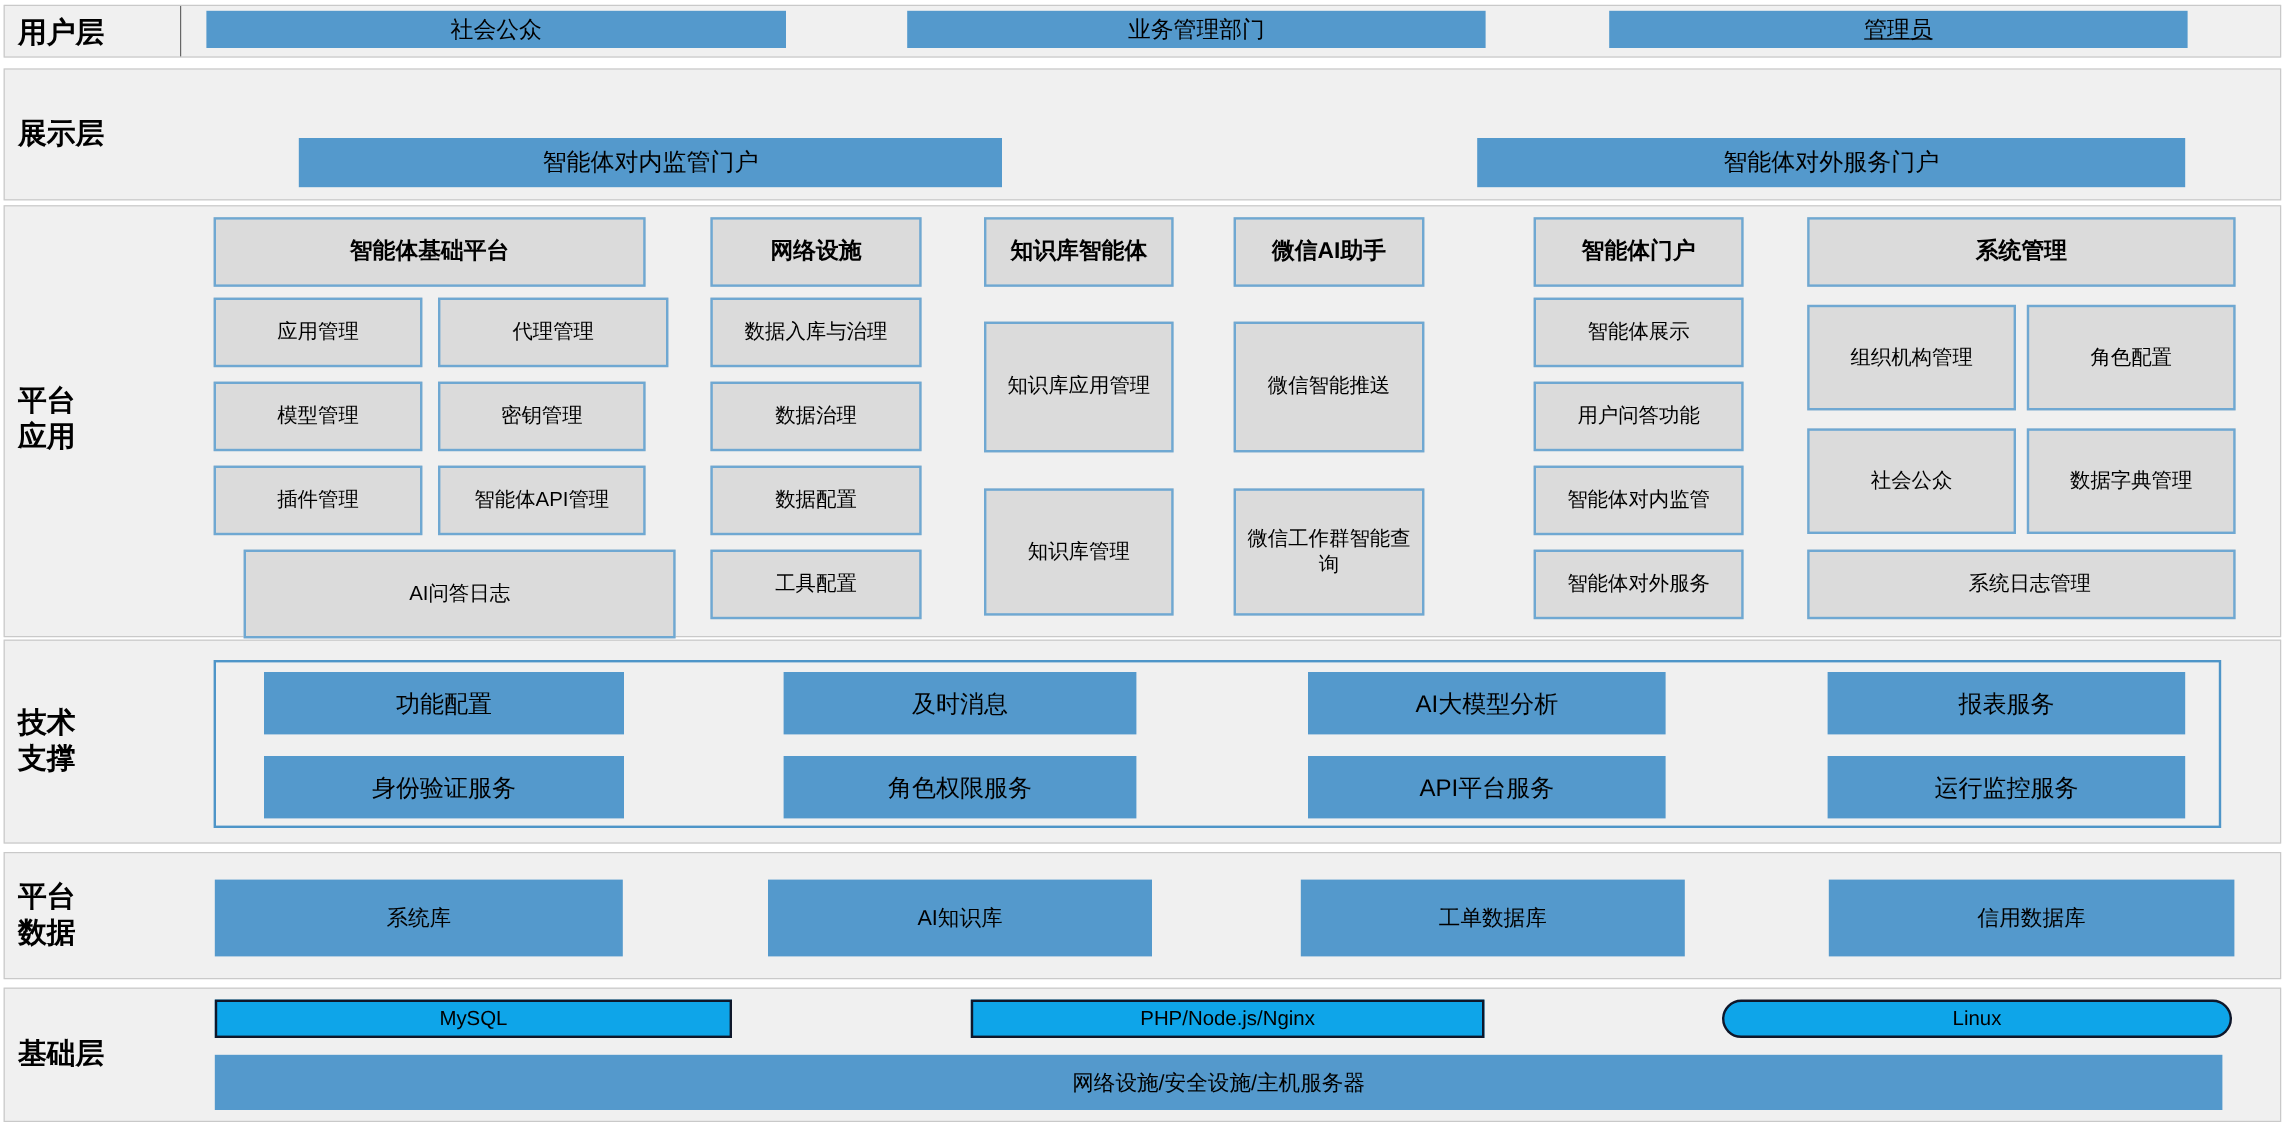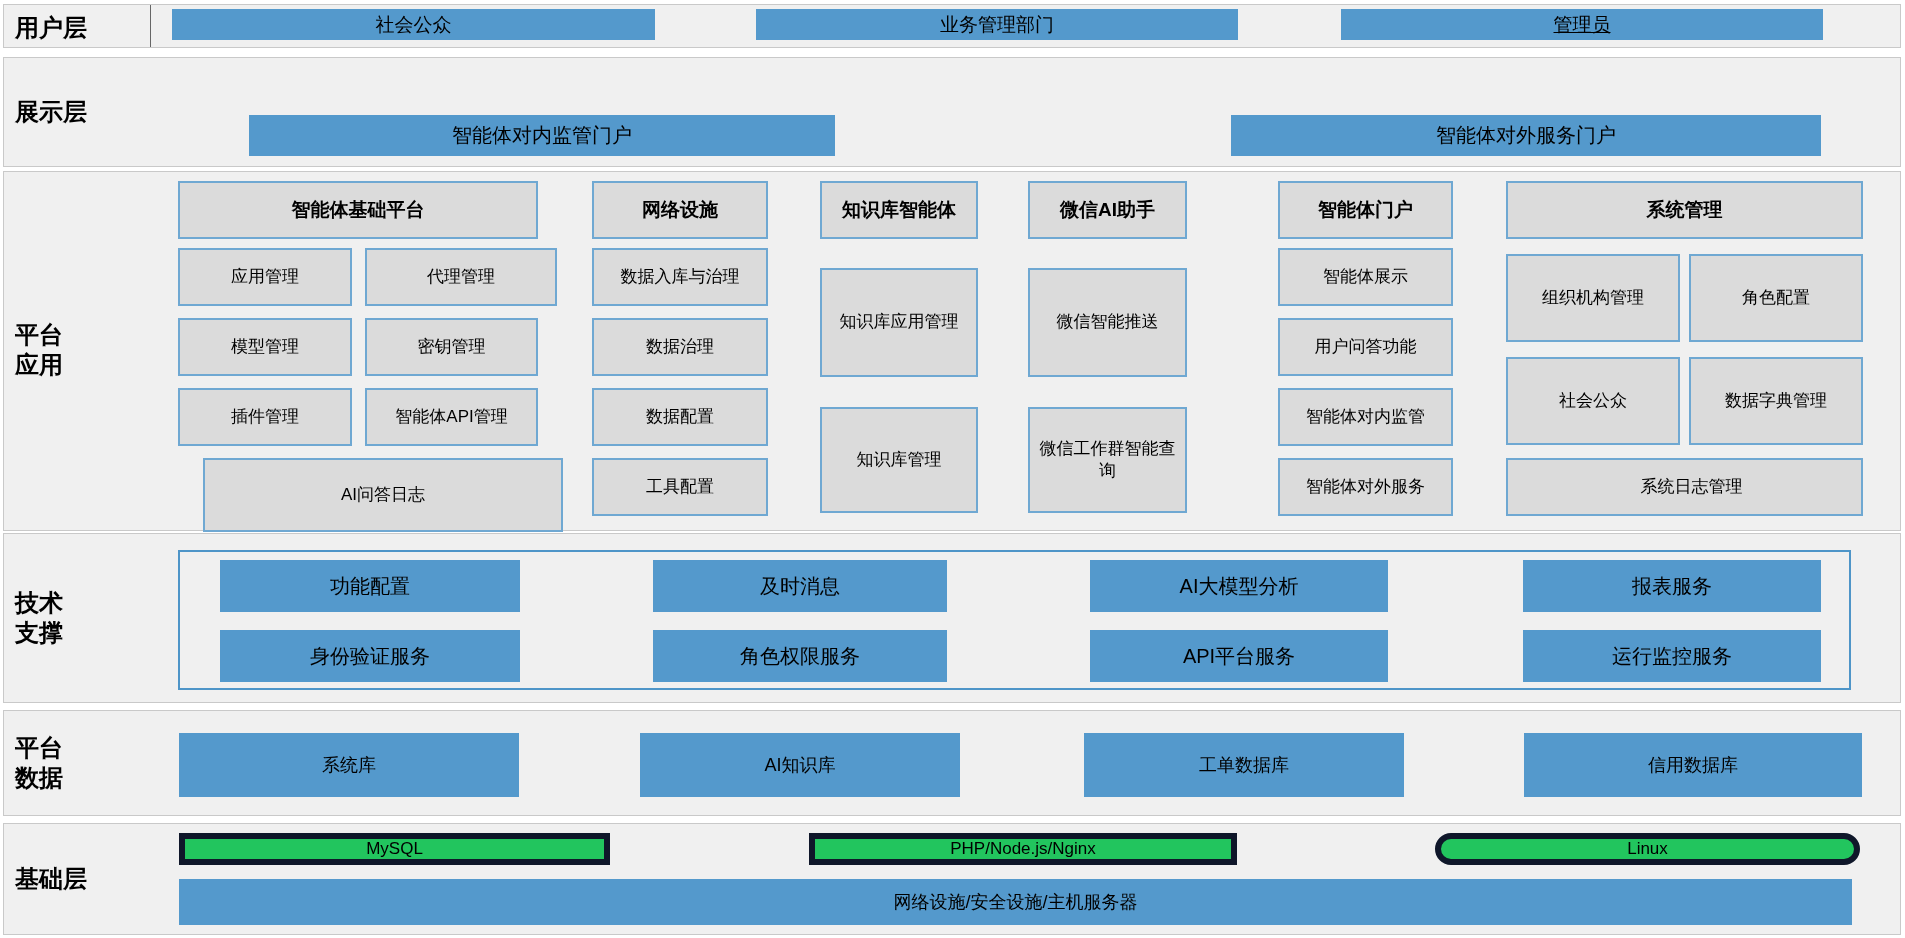--- a/index.html
+++ b/index.html
@@ -13,21 +13,21 @@
     position:absolute;background:#5499cc;display:flex;align-items:center;justify-content:center;
     text-align:center;font-size:19px;box-sizing:border-box;
   }
   .graybox{
     position:absolute;background:#dbdbdb;border:2px solid #6fa8d2;display:flex;align-items:center;
     justify-content:center;text-align:center;font-size:17px;box-sizing:border-box;line-height:1.3;padding:0 4px;
   }
   .hdr{font-weight:bold;font-size:19px;}
   .frame{position:absolute;border:2px solid #4e95c8;box-sizing:border-box;}
   .divider{position:absolute;width:1px;background:#666;}
-  .infragray{background:#22c55e;border:6px solid #0f172a;}
+  .infragray{background:#0ea5e9;border:2px solid #0f172a;}
 </style>
 </head>
 <body>
 
 <div id="stage">
 
   <div class="band" style="top:4px;height:44px;"></div>
   <div class="layer-label" style="left:15px;top:13px;"><span>用户层</span></div>
   <div class="divider" style="left:150px;top:5px;height:42px;"></div>
   <div class="bluebox" style="left:172px;top:9px;width:483px;height:31px;">

